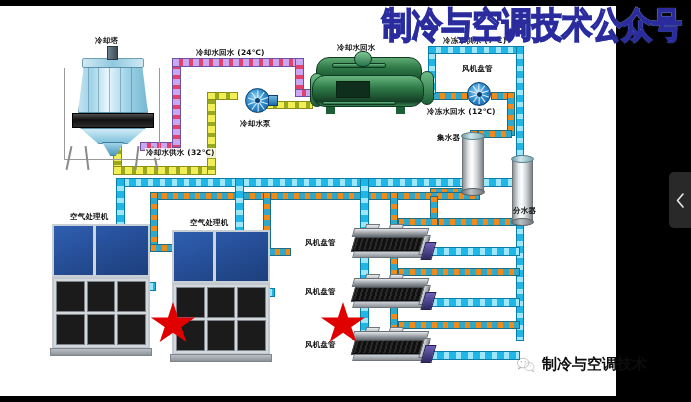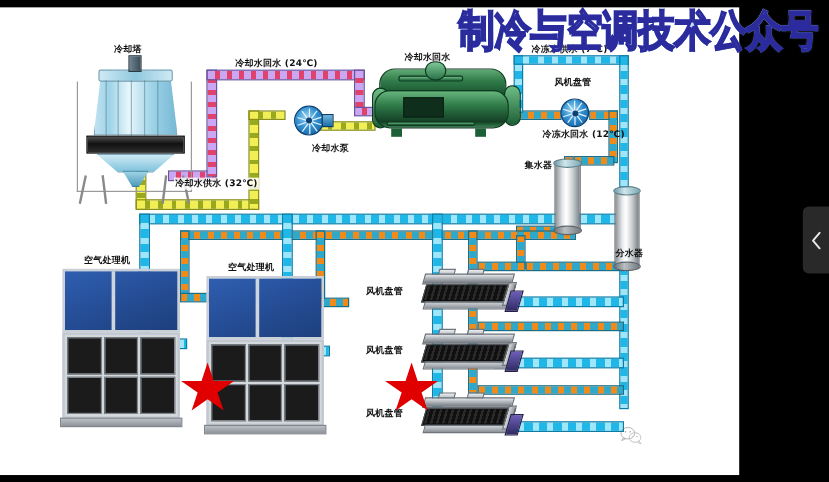--- a/index.html
+++ b/index.html
@@ -366,21 +366,21 @@
         <div class="blade" style="transform:translate(-50%,-100%) rotate(144deg);"></div>
         <div class="blade" style="transform:translate(-50%,-100%) rotate(180deg);"></div>
         <div class="blade" style="transform:translate(-50%,-100%) rotate(216deg);"></div>
         <div class="blade" style="transform:translate(-50%,-100%) rotate(252deg);"></div>
         <div class="blade" style="transform:translate(-50%,-100%) rotate(288deg);"></div>
         <div class="blade" style="transform:translate(-50%,-100%) rotate(324deg);"></div>
         <div class="hub"></div>
         <div class="motor"></div>
       </div>
     </div>
-    <div class="lbl" style="left:240px;top:113px;margin-left:20px;">冷却水泵</div>
+    <div class="lbl" style="left:240px;top:113px;">冷却水泵</div>
 
     <div id="chiller">
       <div class="ch-shellA"></div>
       <div class="ch-tube" style="left:22px;top:10px;width:54px;height:5px;"></div>
       <div class="ch-comp"></div>
       <div class="ch-head" style="left:0px;top:20px;"></div>
       <div class="ch-head" style="right:-2px;top:18px;"></div>
       <div class="ch-shellB"></div>
       <div class="ch-panel"></div>
       <div class="ch-tube" style="left:12px;top:48px;width:74px;height:4px;"></div>
@@ -388,21 +388,21 @@
       <div class="ch-foot" style="left:86px;"></div>
     </div>
     <div class="lbl" style="left:337px;top:37px;">冷却水回水</div>
 
     <div class="pipe p-orange" style="left:428px;top:86px;width:40px;height:8px;"></div>
     <div class="pipe p-orange" style="left:491px;top:86px;width:24px;height:8px;"></div>
     <div class="pipe p-orange-v" style="left:507px;top:86px;width:8px;height:44px;"></div>
     <div class="pipe p-orange" style="left:478px;top:124px;width:34px;height:8px;"></div>
     <div class="pipe p-orange-v" style="left:470px;top:124px;width:8px;height:62px;"></div>
     <div class="pipe p-orange" style="left:430px;top:182px;width:45px;height:8px;"></div>
-    <div class="lbl" style="left:452px;top:101px;">冷冻水回水 (12℃)</div>
+    <div class="lbl" style="left:427px;top:101px;">冷冻水回水 (12℃)</div>
 
     <div class="pipe p-cyan-dv" style="left:428px;top:40px;width:8px;height:48px;"></div>
     <div class="pipe p-cyan-d" style="left:428px;top:40px;width:96px;height:8px;"></div>
     <div class="pipe p-cyan-dv" style="left:516px;top:40px;width:8px;height:151px;"></div>
     <div class="pipe p-cyan-dv" style="left:516px;top:215px;width:8px;height:120px;"></div>
     <div class="lbl" style="left:443px;top:30px;">冷冻水供水 (7℃)</div>
 
     <div class="pump" style="left:467px;top:76px;width:24px;height:24px;">
       <div class="vol">
         <div class="blade" style="transform:translate(-50%,-100%) rotate(0deg);"></div>
@@ -537,20 +537,21 @@
     <svg class="wechat-ic" viewBox="0 0 24 20">
       <ellipse cx="8.5" cy="7.5" rx="7.2" ry="6" fill="none" stroke="#555" stroke-width="1"></ellipse>
       <path d="M4 12 L2.2 15.2 L5.6 13.6 Z" fill="none" stroke="#555" stroke-width="1"></path>
       <circle cx="6" cy="6" r="0.9" fill="#555"></circle>
       <circle cx="11" cy="6" r="0.9" fill="#555"></circle>
       <ellipse cx="16" cy="12" rx="6" ry="5" fill="none" stroke="#777" stroke-width="1"></ellipse>
       <path d="M20.5 16 L22.2 18.6 L19.2 17.4 Z" fill="none" stroke="#777" stroke-width="1"></path>
       <circle cx="14" cy="11" r="0.8" fill="#777"></circle>
       <circle cx="18" cy="11" r="0.8" fill="#777"></circle>
     </svg>
+    <span class="wm-txt">制冷与空调技术</span>
   </div>
 
   <div id="collapse">
     <svg width="9" height="15" viewBox="0 0 9 15">
       <path d="M7 1 L1.5 7.5 L7 14" fill="none" stroke="#e8e8e8" stroke-width="1.6" stroke-linecap="round" stroke-linejoin="round"></path>
     </svg>
   </div>
 
   <div class="lbar" id="lbar-top"></div>
   <div class="lbar" id="lbar-bot"></div>

